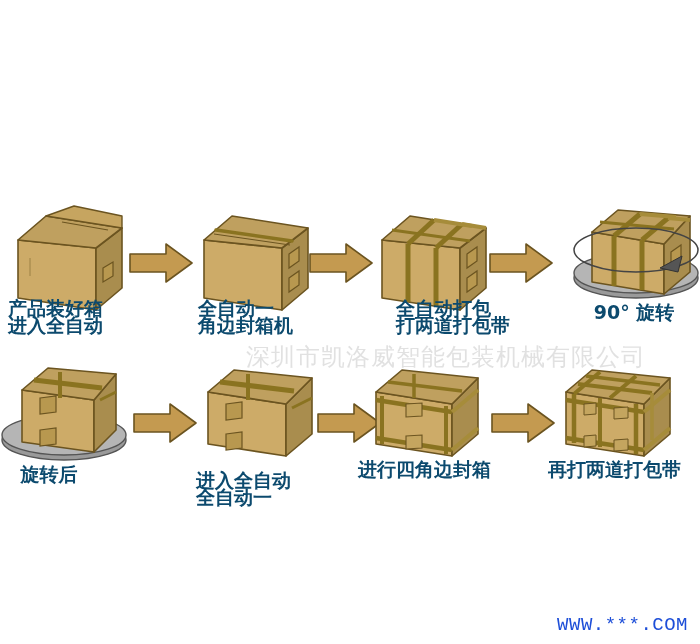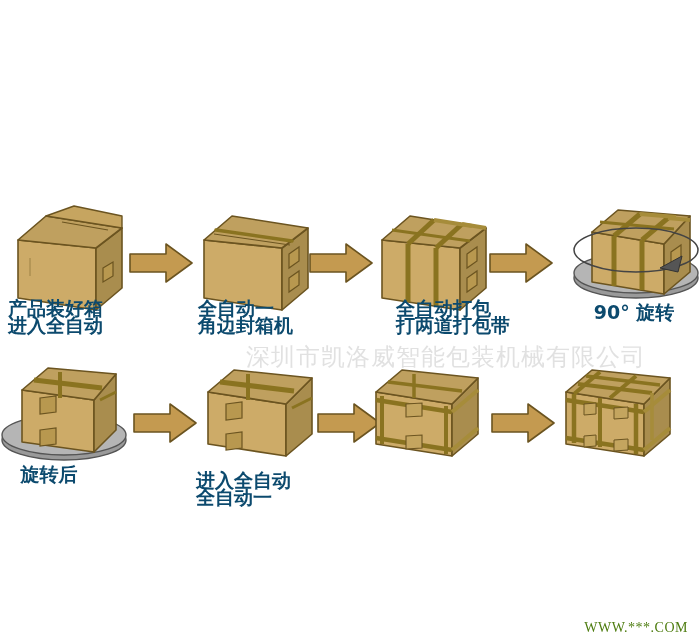--- a/index.html
+++ b/index.html
@@ -20,23 +20,23 @@
     font-size:24px;
     letter-spacing:1px;
     color:rgba(120,120,120,0.22);
     white-space:nowrap;
     pointer-events:none;
     user-select:none;
   }
   .url{
     position:absolute;
     right:12px;bottom:8px;
-    font-family:Liberation Serif, serif;
-    font-size:14px;
-    color:#4d7c0f;
+    font-family:Liberation Mono, monospace;
+    font-size:19px;
+    color:#1d4ed8;
     letter-spacing:0.5px;
   }
   .lbl{
     position:absolute;
     font-family:"DejaVu Sans","Liberation Sans",sans-serif;
     font-weight:bold;
     font-size:19px;
     line-height:17px;
     color:#0c4a6e;
     white-space:nowrap;
@@ -235,18 +235,20 @@
 <div class="lbl ctr" style="left:49px; top:466px;">
   <div>旋转后</div>
 </div>
 
 <div class="lbl" style="left:196px; top:472px;">
   <div>进入全自动</div>
   <div>全自动一</div>
 </div>
 
 <div class="lbl" style="left:358px; top:461px;">
+  <div>进行四角边封箱</div>
 </div>
 
 <div class="lbl" style="left:548px; top:461px;">
+  <div>再打两道打包带</div>
 </div>
 
 <div class="url">WWW.***.COM</div>
 
 </body></html>

